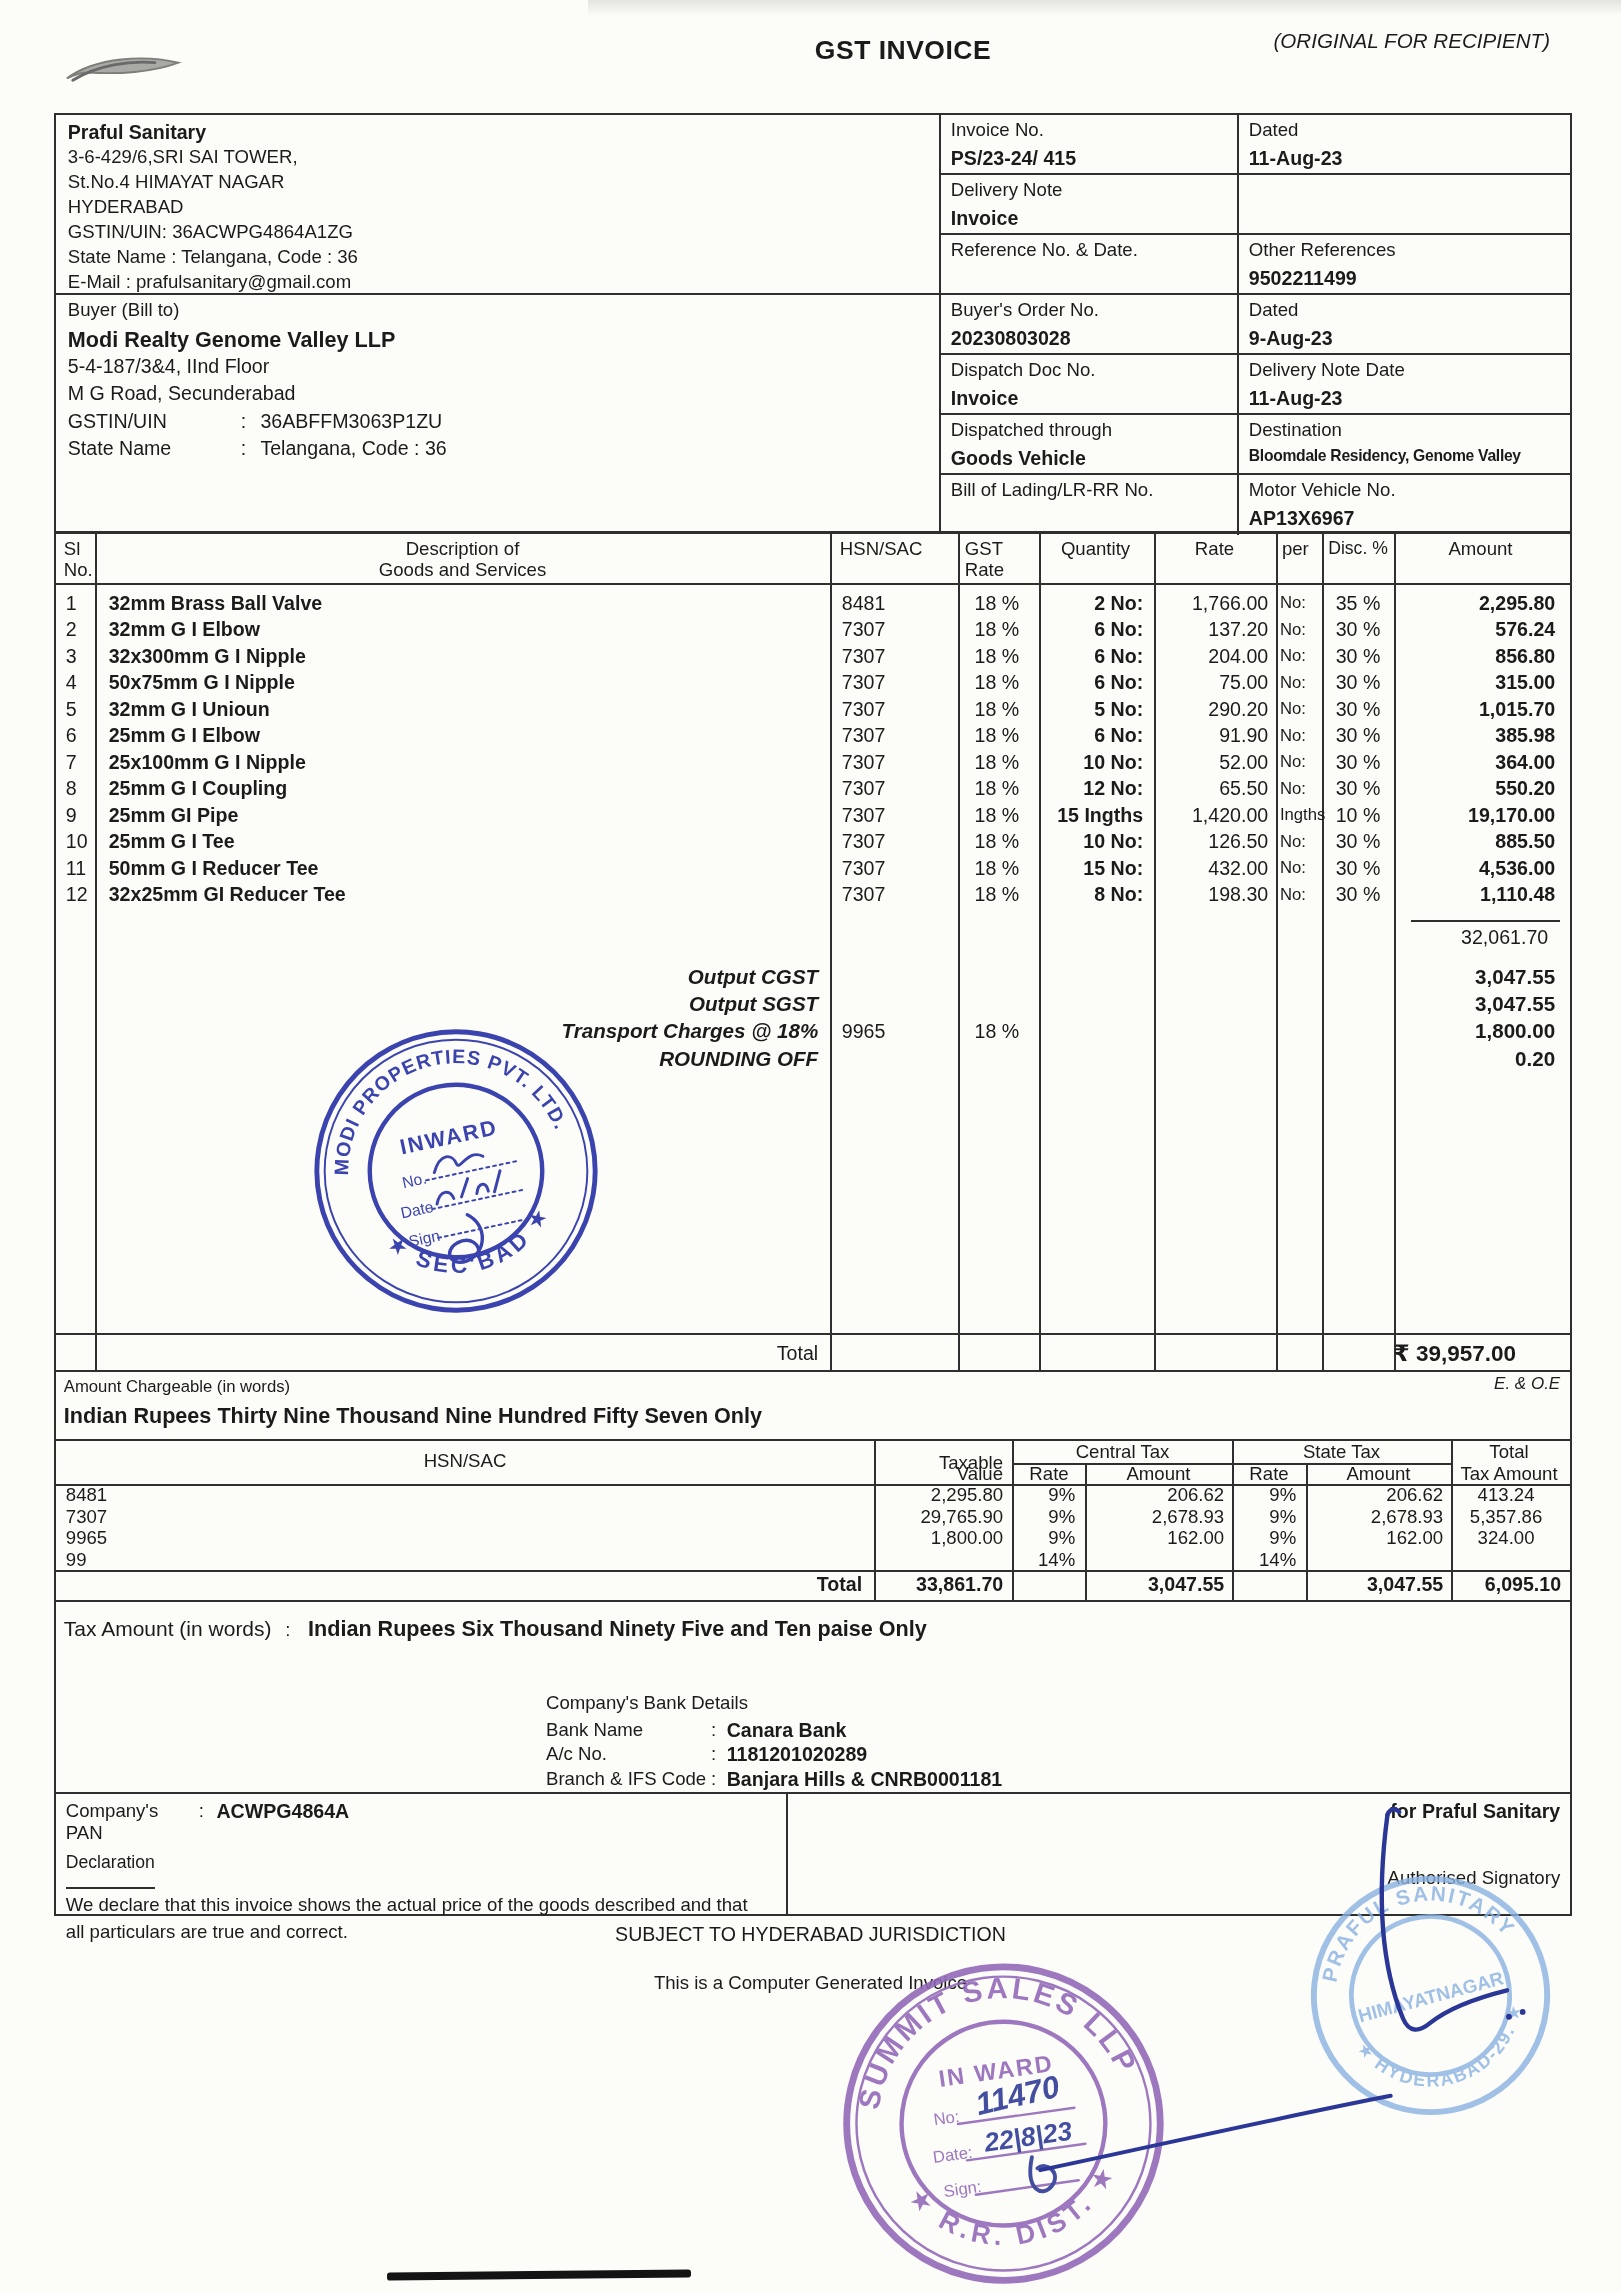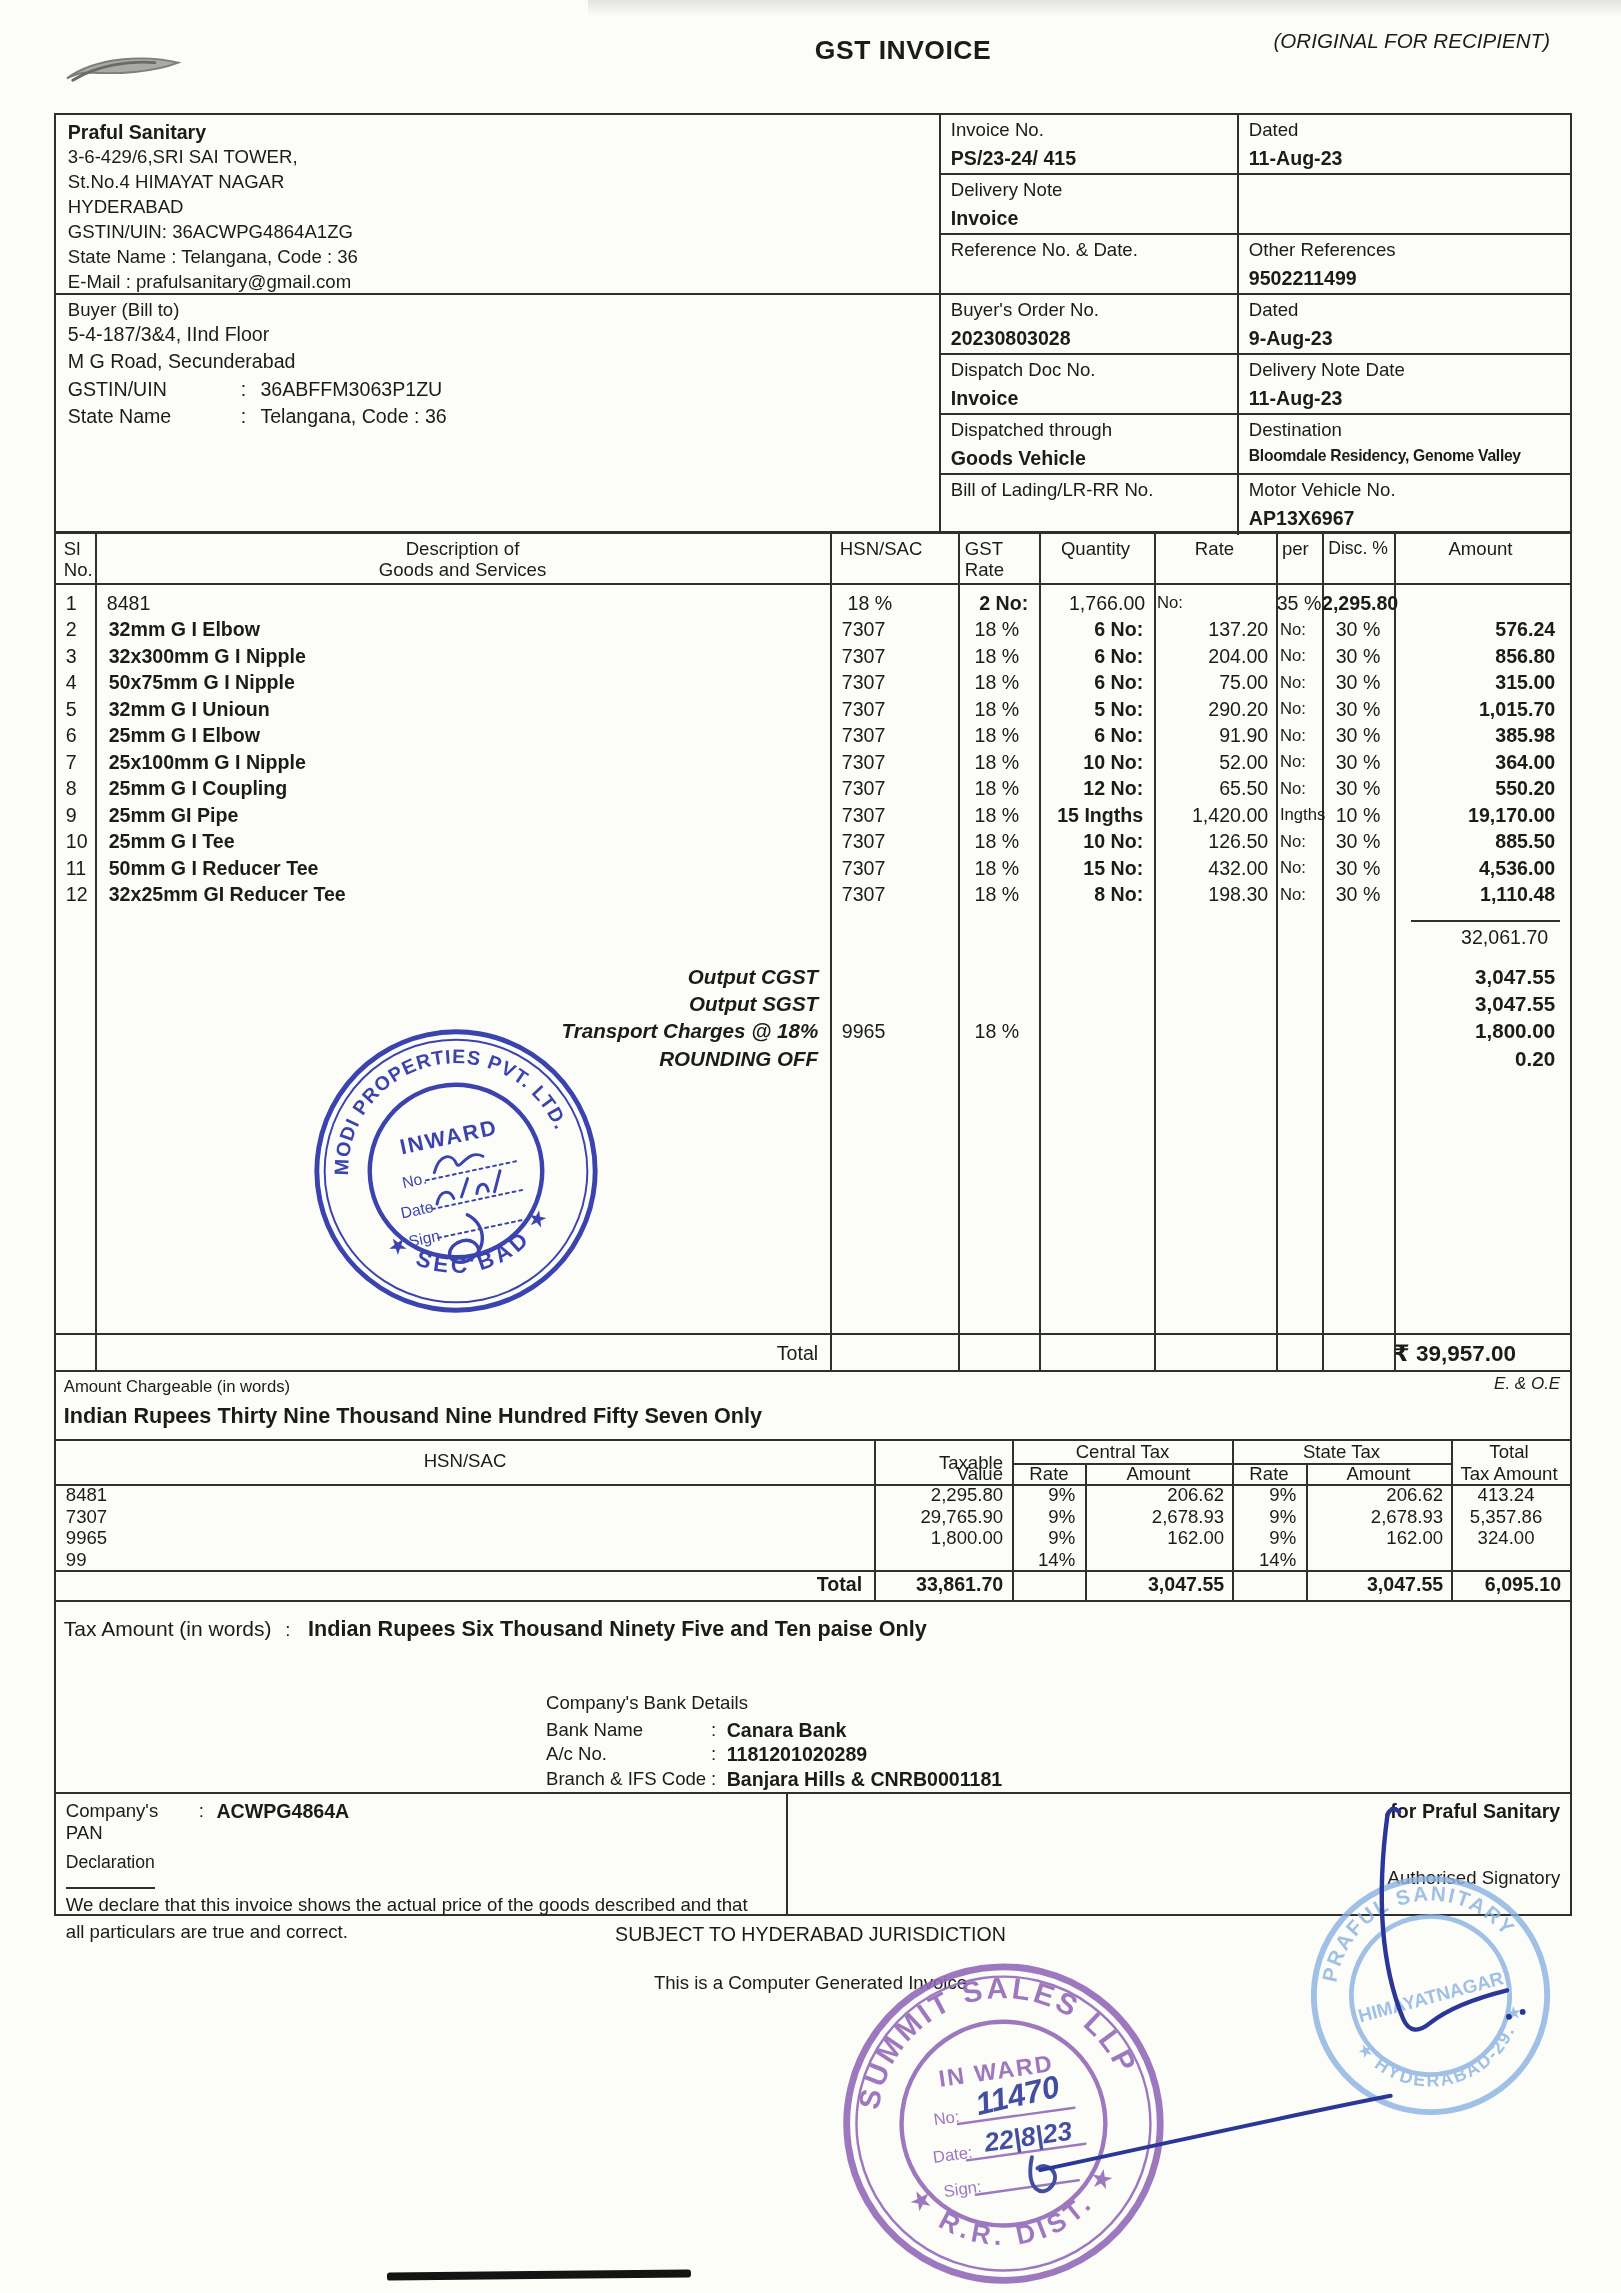--- a/index.html
+++ b/index.html
@@ -168,20 +168,21 @@
         <div class="sname">Praful Sanitary</div>
         <div class="sline">3-6-429/6,SRI SAI TOWER,</div>
         <div class="sline">St.No.4 HIMAYAT NAGAR</div>
         <div class="sline">HYDERABAD</div>
         <div class="sline">GSTIN/UIN: 36ACWPG4864A1ZG</div>
         <div class="sline">State Name :  Telangana, Code : 36</div>
         <div class="sline">E-Mail : prafulsanitary@gmail.com</div>
       </div>
       <div class="buyer">
         <div class="bheading">Buyer (Bill to)</div>
+        <div class="bname">Modi Realty Genome Valley LLP</div>
         <div class="bline">5-4-187/3&amp;4, IInd Floor</div>
         <div class="bline">M G Road, Secunderabad</div>
         <div class="brow">
           <span class="blabel">GSTIN/UIN</span>
           <span class="bcolon">:</span>
           <span>36ABFFM3063P1ZU</span>
         </div>
         <div class="brow">
           <span class="blabel">State Name</span>
           <span class="bcolon">:</span>
@@ -290,20 +291,21 @@
       <div class="hc">Quantity</div>
       <div class="hc">Rate</div>
       <div class="hc hc-per">per</div>
       <div class="hc hc-disc">Disc. %</div>
       <div class="hc">Amount</div>
     </div>
 
     <div class="ibody">
       <div class="irow igrid">
           <div class="c-sl">1</div>
+          <div class="c-desc">32mm Brass Ball Valve</div>
           <div class="c-hsn">8481</div>
           <div class="c-gst">18 %</div>
           <div class="c-qty">2 No:</div>
           <div class="c-rate">1,766.00</div>
           <div class="c-per">No:</div>
           <div class="c-disc">35 %</div>
           <div class="c-amt">2,295.80</div>
         </div>
         <div class="irow igrid">
           <div class="c-sl">2</div>

